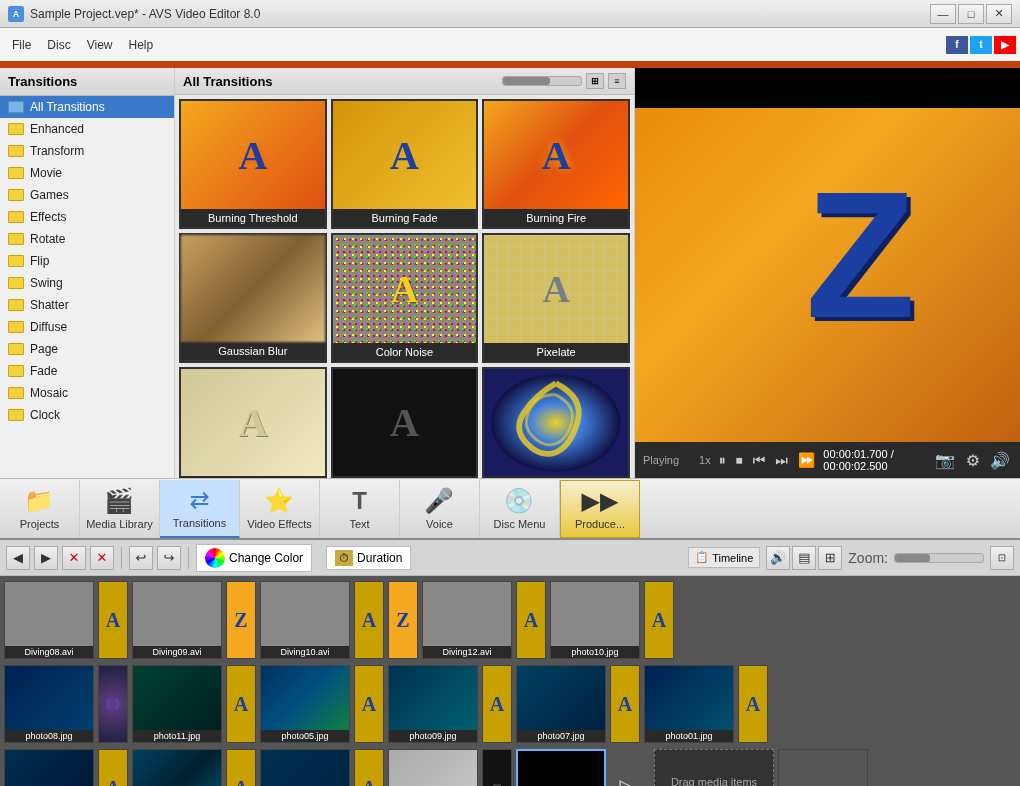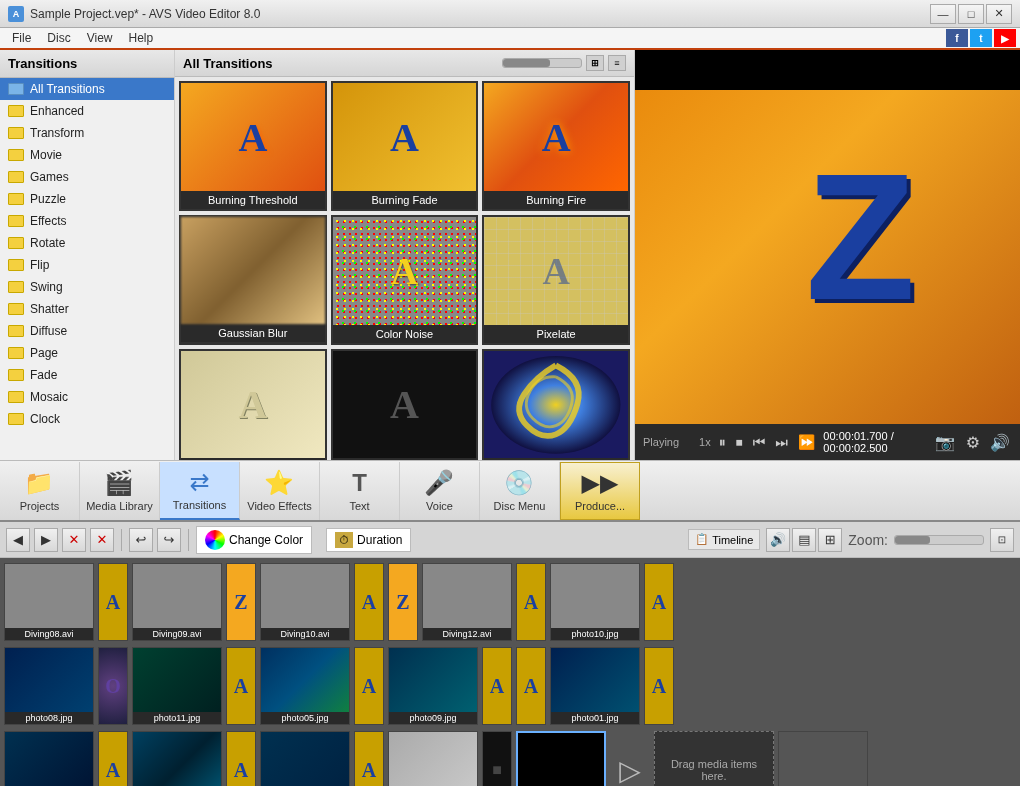--- a/index.html
+++ b/index.html
@@ -16,25 +16,25 @@
       user-select: none;
     }
     #titlebar .app-icon { width: 16px; height: 16px; margin-right: 6px; background: #4a90d9; border-radius: 2px; display: flex; align-items: center; justify-content: center; color: white; font-size: 9px; font-weight: bold; }
     #titlebar .title { flex: 1; font-size: 12px; color: #333; }
     #titlebar .window-controls { display: flex; gap: 2px; }
     #titlebar .win-btn { width: 26px; height: 20px; border: 1px solid #aaa; background: linear-gradient(to bottom, #f5f5f5, #e0e0e0); cursor: pointer; display: flex; align-items: center; justify-content: center; font-size: 11px; color: #333; }
 
     
     #menubar {
       background: #f5f5f5;
-      height: 22px;
+      height: 40px;
       display: flex;
       align-items: center;
       padding: 0 4px;
-      border-bottom: 2px solid #c2410c;
+      border-bottom: 7px solid #c2410c;
     }
     #menubar .menu-item { padding: 2px 8px; cursor: pointer; font-size: 12px; color: #333; }
     #menubar .social-icons { margin-left: auto; display: flex; gap: 2px; }
     #menubar .social-btn { width: 22px; height: 18px; display: flex; align-items: center; justify-content: center; font-size: 10px; font-weight: bold; color: white; cursor: pointer; }
     .fb-btn { background: #3b5998; }
     .tw-btn { background: #1da1f2; }
     .yt-btn { background: #ff0000; }
 
     
     #main-content {
@@ -349,23 +349,20 @@
         <span class="folder-icon"></span>Enhanced
       </div>
       <div class="list-item">
         <span class="folder-icon"></span>Transform
       </div>
       <div class="list-item">
         <span class="folder-icon"></span>Movie
       </div>
       <div class="list-item">
         <span class="folder-icon"></span>Games
-      </div>
-      <div class="list-item">
-        <span class="folder-icon"></span>Puzzle
       </div>
       <div class="list-item">
         <span class="folder-icon"></span>Effects
       </div>
       <div class="list-item">
         <span class="folder-icon"></span>Rotate
       </div>
       <div class="list-item">
         <span class="folder-icon"></span>Flip
       </div>
@@ -650,20 +647,24 @@
       </div>
       <div class="track-item">
         <div class="thumb" style="background:linear-gradient(135deg,#003050,#006070);"></div>
         <div class="filename">photo09.jpg</div>
       </div>
       <div class="track-item" style="width:30px;background:#c8a000;">
         <div class="thumb" style="background:#c8a000;display:flex;align-items:center;justify-content:center;">
             <span style="font-size:20px;font-weight:900;color:#1a3fa0;font-family:Impact;">A</span>
           </div>
       </div>
+      <div class="track-item">
+        <div class="thumb" style="background:linear-gradient(135deg,#004060,#002040);"></div>
+        <div class="filename">photo07.jpg</div>
+      </div>
       <div class="track-item" style="width:30px;background:#c8a000;">
         <div class="thumb" style="background:#c8a000;display:flex;align-items:center;justify-content:center;">
             <span style="font-size:20px;font-weight:900;color:#1a3fa0;font-family:Impact;">A</span>
           </div>
       </div>
       <div class="track-item">
         <div class="thumb" style="background:linear-gradient(135deg,#002050,#005070);"></div>
         <div class="filename">photo01.jpg</div>
       </div>
       <div class="track-item" style="width:30px;background:#c8a000;">

